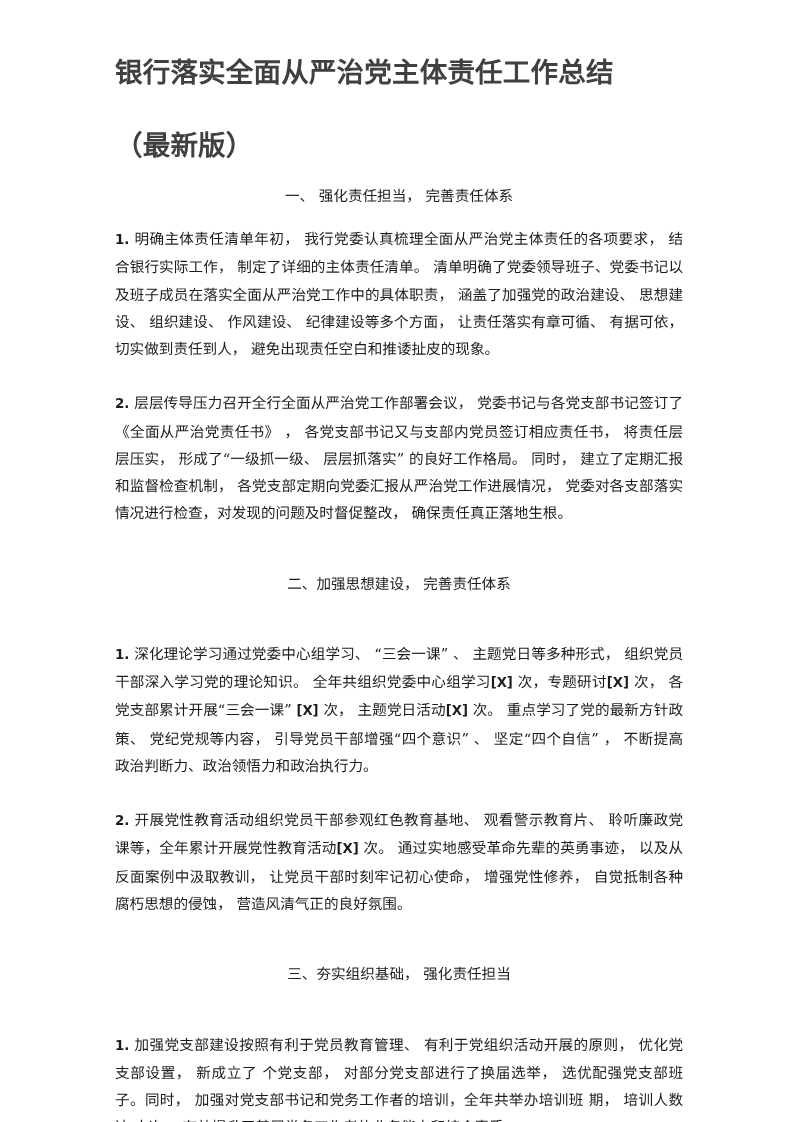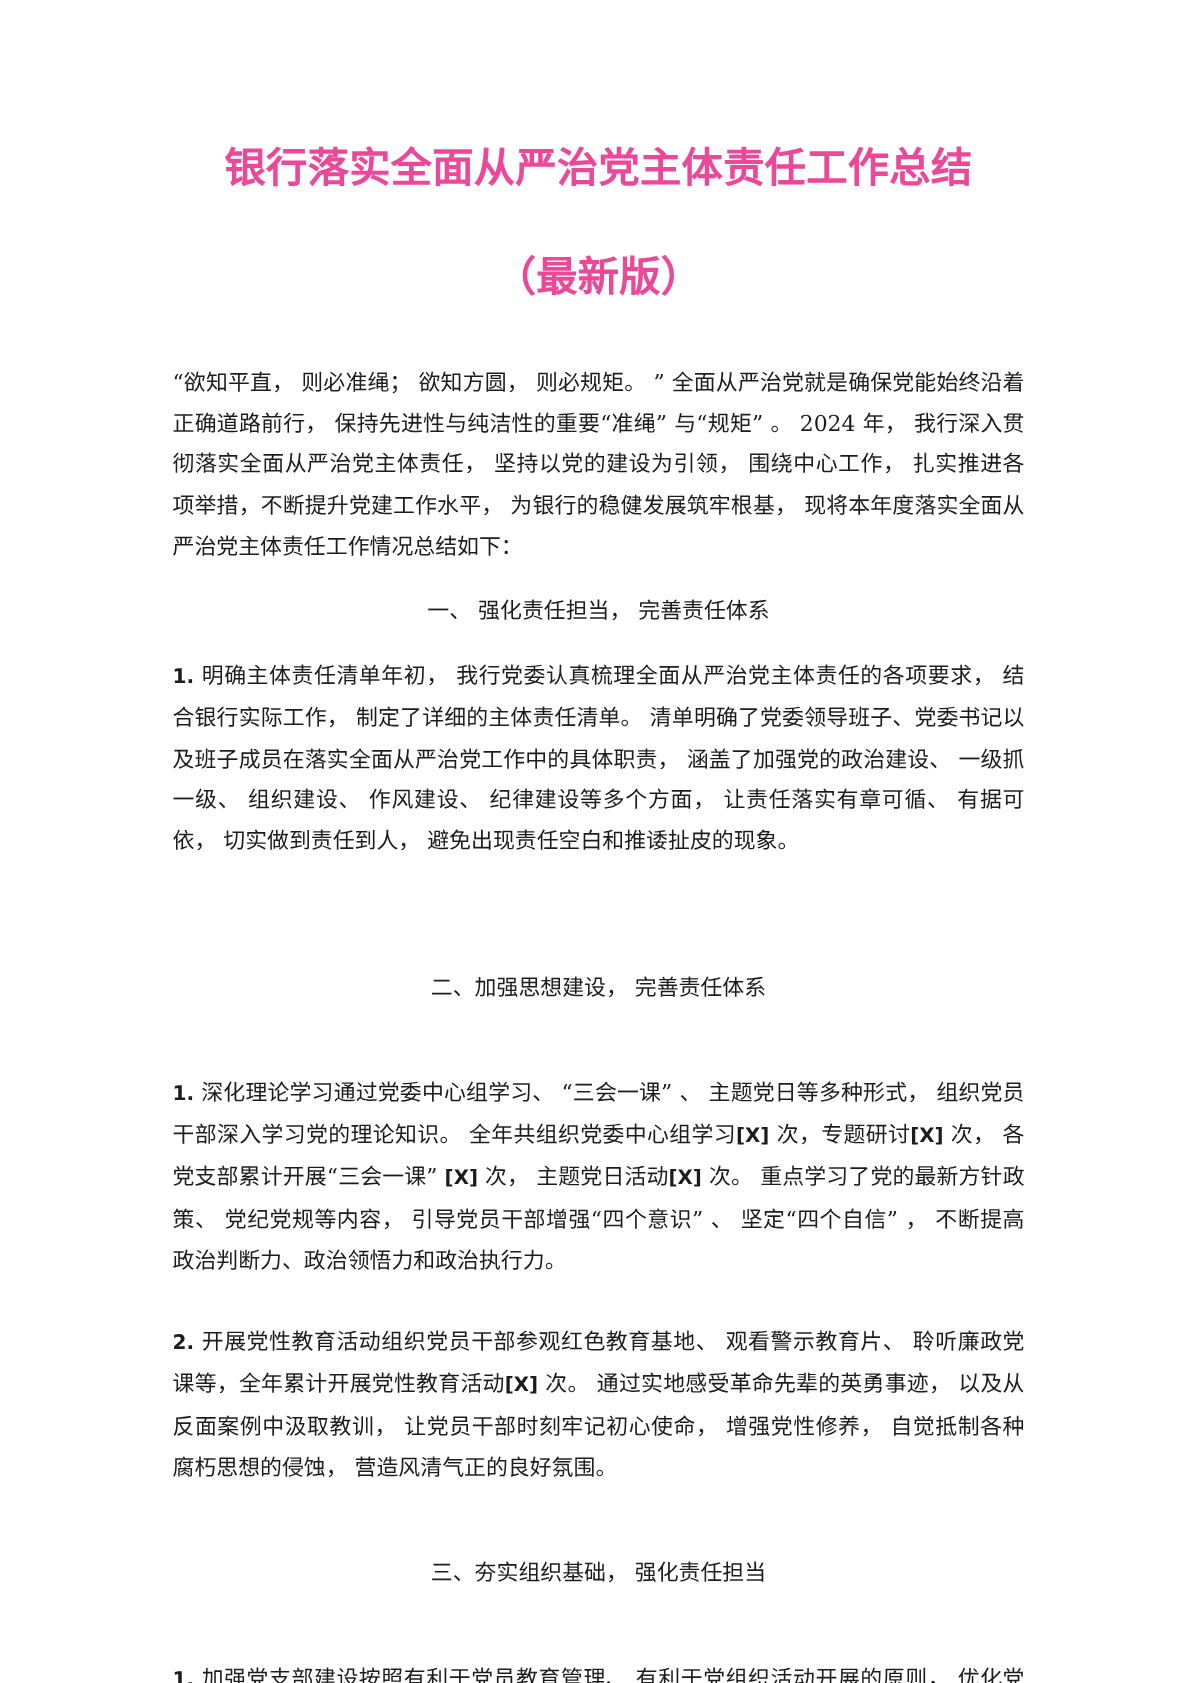--- a/index.html
+++ b/index.html
@@ -29,27 +29,26 @@
   .doc-body {
     position: absolute;
     left: 115px;
     top: 0;
     width: 568px;
   }
 
   
   .doc-title {
     margin: 0;
-    padding-top: 92px;
+    padding-top: 52px;
     font-family: "DejaVu Serif", "Liberation Serif", serif;
     font-weight: bold;
     font-size: 27.5px;
     line-height: 41px;
-    text-align: center;
-    color: #ec4899;
+    color: #404040;
     letter-spacing: 0.2px;
   }
   .doc-title .line2 {
     display: block;
     margin-top: 32px;
   }
 
   
   .para {
     margin: 0;
@@ -100,28 +99,30 @@
 <body>
 
 <div class="page">
   <div class="doc-body">
 
     <h1 class="doc-title">
       <span>银行落实全面从严治党主体责任工作总结</span>
       <span class="line2">（最新版）</span>
     </h1>
 
-    <p class="para lead">“欲知平直， 则必准绳； 欲知方圆， 则必规矩。 ” 全面从严治党就是确保党能始终沿着正确道路前行， 保持先进性与纯洁性的重要“准绳” 与“规矩” 。 2024 年， 我行深入贯彻落实全面从严治党主体责任， 坚持以党的建设为引领， 围绕中心工作， 扎实推进各项举措，不断提升党建工作水平， 为银行的稳健发展筑牢根基， 现将本年度落实全面从严治党主体责任工作情况总结如下：</p>
 
     <div>
       <p class="section-heading">一、 强化责任担当， 完善责任体系</p>
       <p class="para">
-        <span class="num">1. </span><span>明确主体责任清单年初， 我行党委认真梳理全面从严治党主体责任的各项要求， 结合银行实际工作， 制定了详细的主体责任清单。 清单明确了党委领导班子、党委书记以及班子成员在落实全面从严治党工作中的具体职责， 涵盖了加强党的政治建设、 一级抓一级、 组织建设、 作风建设、 纪律建设等多个方面， 让责任落实有章可循、 有据可依， 切实做到责任到人， 避免出现责任空白和推诿扯皮的现象。</span>
+        <span class="num">1. </span><span>明确主体责任清单年初， 我行党委认真梳理全面从严治党主体责任的各项要求， 结合银行实际工作， 制定了详细的主体责任清单。 清单明确了党委领导班子、党委书记以及班子成员在落实全面从严治党工作中的具体职责， 涵盖了加强党的政治建设、 思想建设、 组织建设、 作风建设、 纪律建设等多个方面， 让责任落实有章可循、 有据可依， 切实做到责任到人， 避免出现责任空白和推诿扯皮的现象。</span>
       </p>
       <div class="gap-line"></div>
+      <p class="para">
+        <span class="num">2. </span><span>层层传导压力召开全行全面从严治党工作部署会议， 党委书记与各党支部书记签订了《全面从严治党责任书》 ， 各党支部书记又与支部内党员签订相应责任书， 将责任层层压实， 形成了“一级抓一级、 层层抓落实” 的良好工作格局。 同时， 建立了定期汇报和监督检查机制， 各党支部定期向党委汇报从严治党工作进展情况， 党委对各支部落实情况进行检查，对发现的问题及时督促整改， 确保责任真正落地生根。</span>
+      </p>
     </div>
 
     <div class="gap-line"></div>
 
     <div>
       <p class="section-heading">二、加强思想建设， 完善责任体系</p>
       <div class="gap-line"></div>
       <p class="para">
         <span class="num">1. </span><span>深化理论学习通过党委中心组学习、 “三会一课” 、 主题党日等多种形式， 组织党员干部深入学习党的理论知识。 全年共组织党委中心组学习<span class="ph">[X]</span> 次，专题研讨<span class="ph">[X]</span> 次， 各党支部累计开展“三会一课” <span class="ph">[X]</span> 次， 主题党日活动<span class="ph">[X]</span> 次。 重点学习了党的最新方针政策、 党纪党规等内容， 引导党员干部增强“四个意识” 、 坚定“四个自信” ， 不断提高政治判断力、政治领悟力和政治执行力。</span>
       </p>

